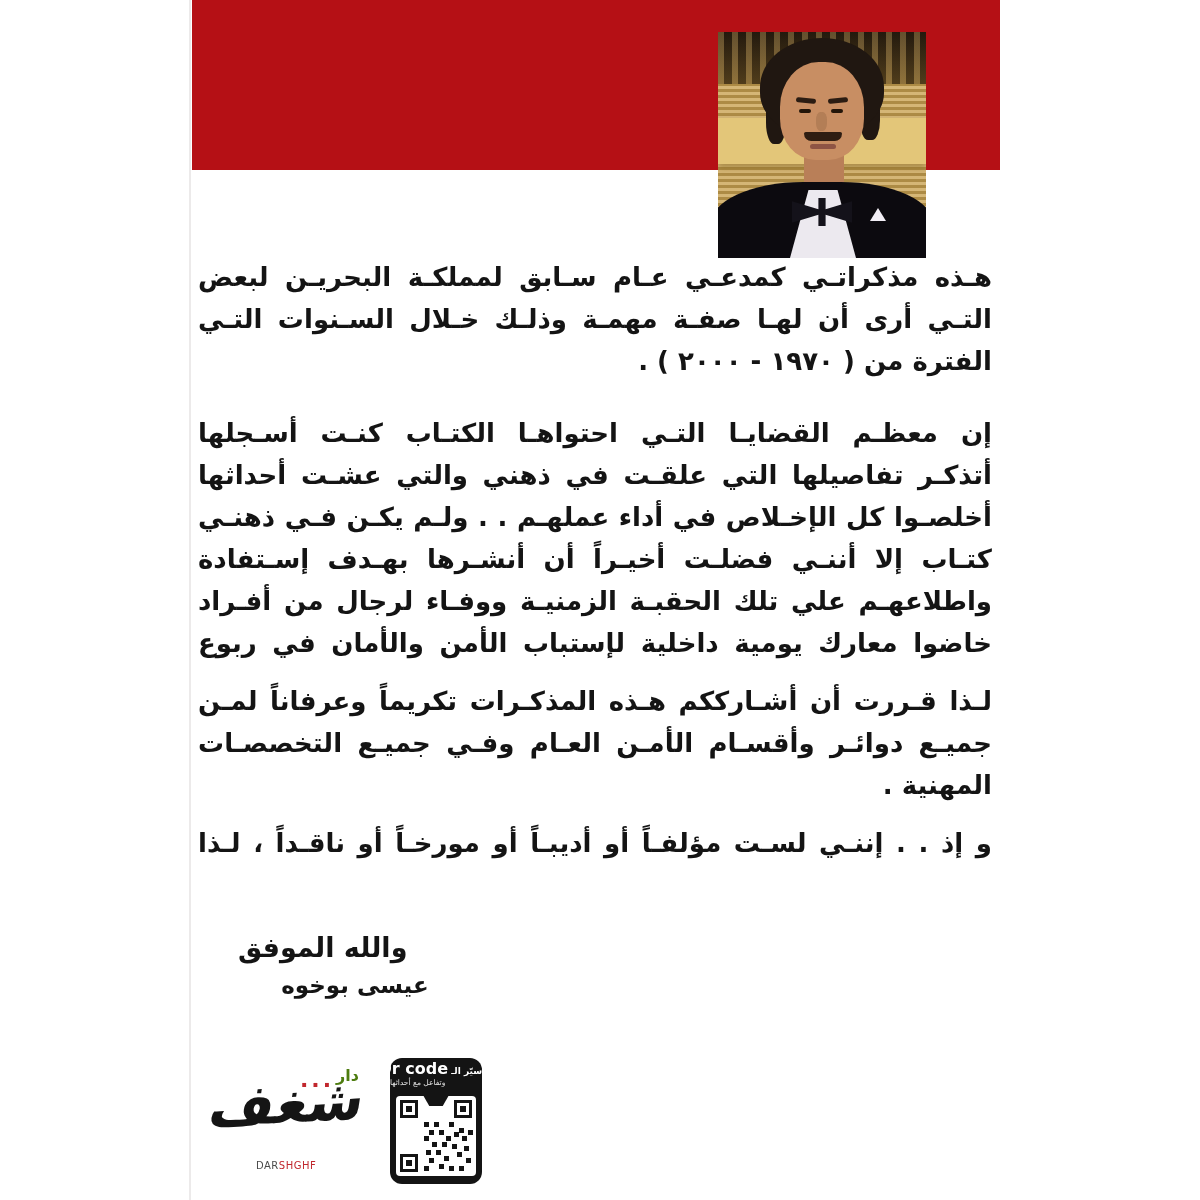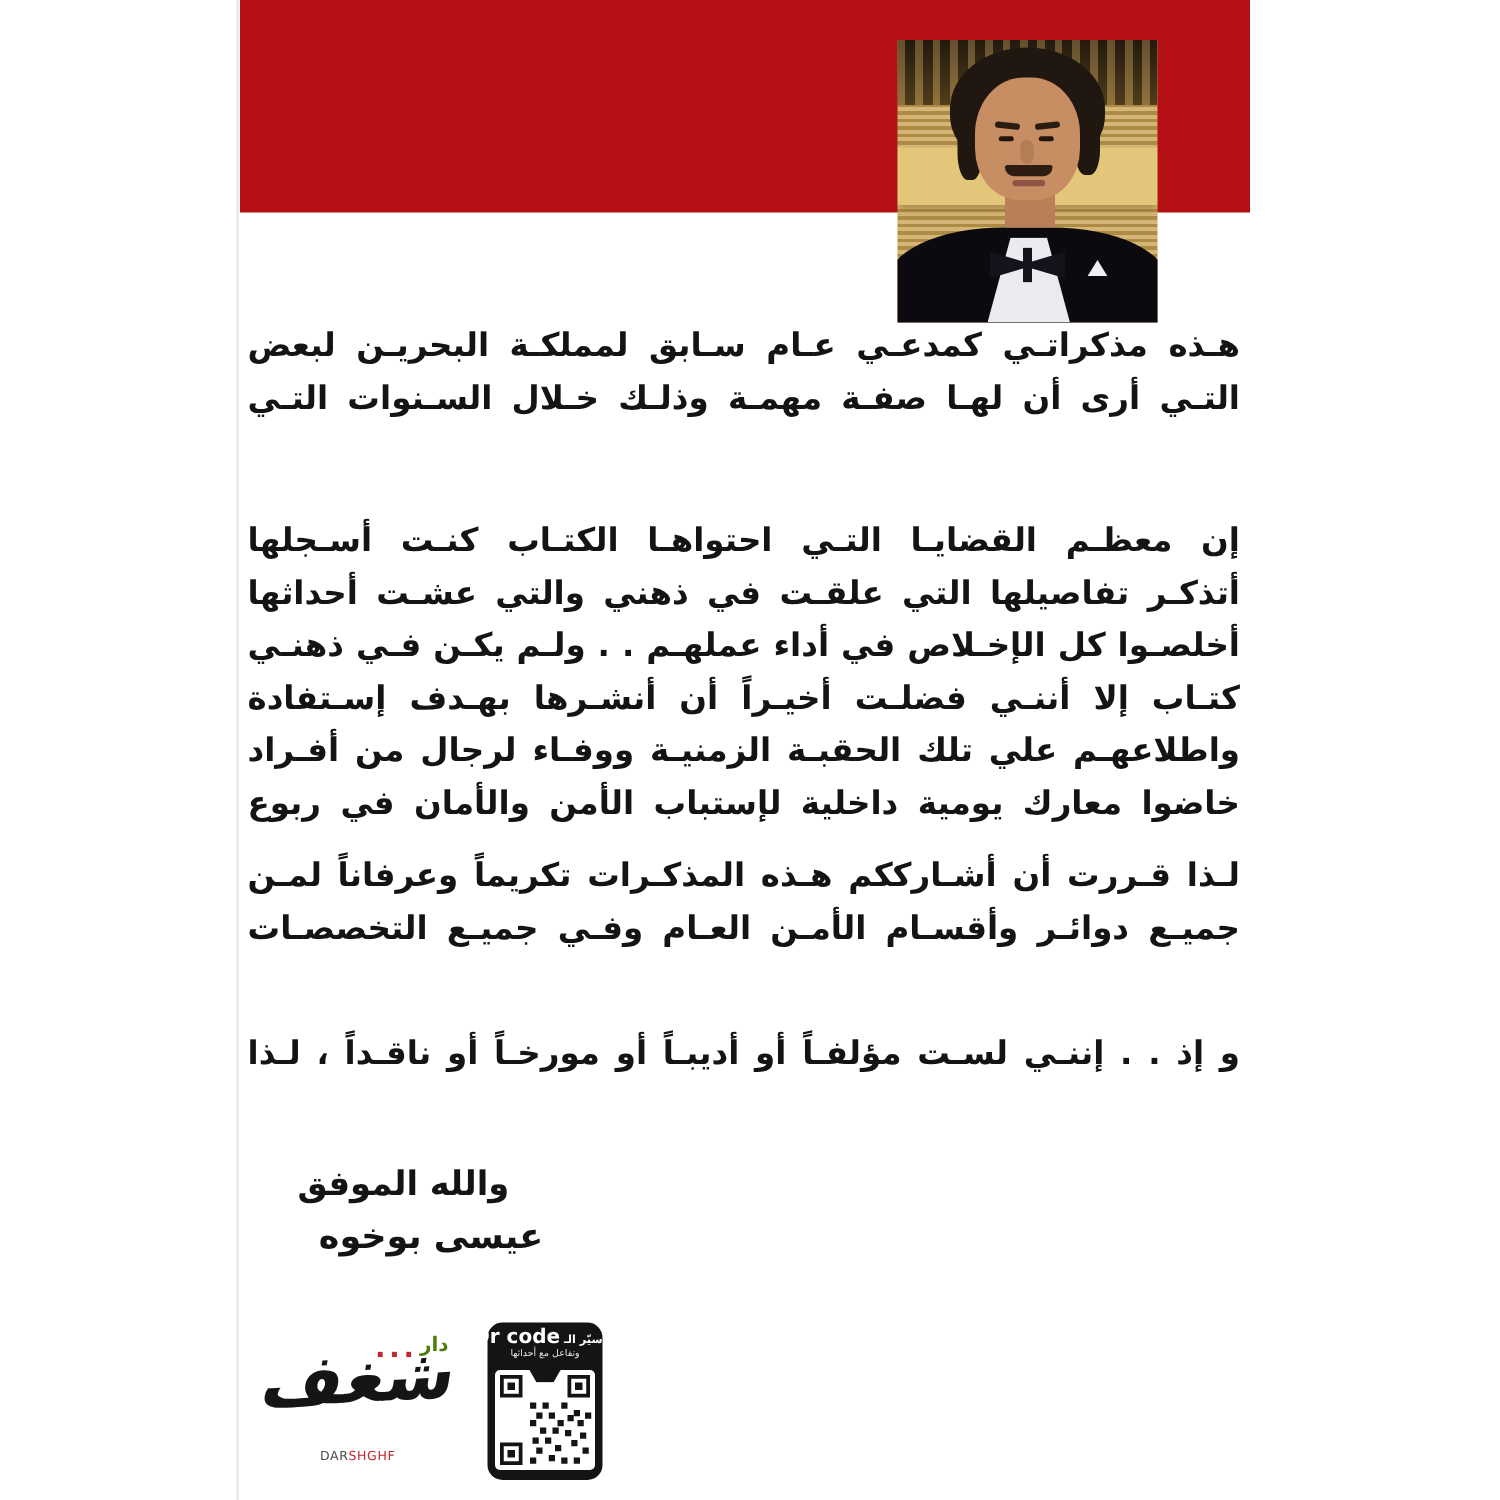--- a/index.html
+++ b/index.html
@@ -46,36 +46,36 @@
          border-radius:2px 2px 8px 8px;}
   .mouth{position:absolute;left:92px;top:112px;width:26px;height:5px;background:#8e5444;border-radius:3px;}
   
   .textcol{position:absolute;left:198px;width:794px;direction:rtl;color:#141414;
          font-weight:bold;font-size:26px;line-height:42px;letter-spacing:-0.2px;}
   .textcol .line{text-align:justify;text-align-last:justify;text-justify:inter-word;white-space:normal;height:42px;overflow:hidden;}
   .textcol .line.last{text-align-last:right;}
   #p1{top:256px;} #p2{top:412px;} #p3{top:680px;} #p4{top:822px;}
   .closing{position:absolute;left:238px;top:932px;width:794px;direction:rtl;text-align:left;
          font-weight:bold;font-size:27px;color:#141414;}
-  .signature{position:absolute;left:255px;top:972px;width:200px;direction:rtl;text-align:left;
-         font-weight:bold;font-size:28px;color:#141414;}
+  .signature{position:absolute;left:255px;top:972px;width:200px;direction:rtl;text-align:center;
+         font-weight:bold;font-size:23px;color:#141414;}
   
   .logo{position:absolute;left:238px;top:1062px;width:160px;height:100px;}
   .logo .dar{position:absolute;left:98px;top:4px;color:#4d7c0f;font-size:16px;font-weight:bold;}
   .logo .dots{position:absolute;left:62px;top:10px;color:#c1272d;font-size:22px;font-weight:bold;letter-spacing:3px;}
   .logo .shaghaf{position:absolute;left:2px;top:8px;width:124px;text-align:center;color:#151515;
          font-size:56px;font-weight:bold;transform:skewX(-12deg) rotate(-3deg);direction:rtl;}
   .logo .latin{position:absolute;left:18px;top:98px;font-size:10px;font-weight:normal;letter-spacing:.5px;color:#4a4a4a;}
   .logo .latin .red{color:#c1272d;}
   
   .qr{position:absolute;left:390px;top:1058px;width:92px;height:126px;background:#141414;border-radius:12px;}
   .qr .hdr{position:absolute;left:0;top:5px;width:92px;text-align:center;color:#fff;direction:rtl;
          font-size:9px;font-weight:bold;line-height:12px;white-space:nowrap;}
   .qr .hdr .en{font-size:16px;letter-spacing:0;}
-  .qr .sub{position:absolute;left:0;top:20px;width:92px;text-align:center;color:#f5f5f5;direction:rtl;
+  .qr .sub{position:absolute;left:0;top:20px;width:92px;text-align:left;color:#f5f5f5;direction:rtl;
          font-size:7.5px;line-height:9px;opacity:.92;}
   .qr-white{position:absolute;left:6px;top:38px;width:80px;height:80px;background:#fff;border-radius:4px;}
   .qr-notch{position:absolute;left:27px;top:-1px;width:26px;height:11px;background:#141414;
          clip-path:polygon(0 0,100% 0,76% 100%,24% 100%);}
   .finder{position:absolute;width:18px;height:18px;border:3px solid #141414;background:#fff;box-sizing:border-box;}
   .finder::after{content:"";position:absolute;left:3px;top:3px;width:6px;height:6px;background:#141414;}
   .f-tl{left:4px;top:4px;} .f-tr{left:58px;top:4px;} .f-bl{left:4px;top:58px;}
   .mods{position:absolute;left:28px;top:26px;width:5px;height:5px;background:#141414;
      box-shadow:10px 0 #141414,25px 0 #141414,35px 6px #141414,5px 8px #141414,15px 8px #141414,
        30px 10px #141414,0 14px #141414,22px 14px #141414,38px 14px #141414,8px 20px #141414,
@@ -110,34 +110,36 @@
   <div class="eye l"></div>
   <div class="eye r"></div>
   <div class="nose"></div>
   <div class="mustache"></div>
   <div class="mouth"></div>
 </div>
 
 <div class="textcol" id="p1">
   <div class="line">هـذه مذكراتـي كمدعـي عـام سـابق لمملكـة البحريـن لبعض القضايـا الجنائيـة</div>
   <div class="line">التـي أرى أن لهـا صفـة مهمـة وذلـك خـلال السـنوات التـي عملـت بهـا خـلال</div>
+  <div class="line last">الفترة من ( ١٩٧٠ - ٢٠٠٠ ) .</div>
 </div>
 
 <div class="textcol" id="p2">
   <div class="line">إن معظـم القضايـا التـي احتواهـا الكتـاب كنـت أسـجلها كنشـاط غيـر أننـي</div>
   <div class="line">أتذكـر تفاصيلها التي علقـت في ذهني والتي عشـت أحداثها مـع زملاء لـي</div>
   <div class="line">أخلصـوا كل الإخـلاص في أداء عملهـم . . ولـم يكـن فـي ذهنـي أن أدونهـا فـي</div>
   <div class="line">كتـاب إلا أننـي فضلـت أخيـراً أن أنشـرها بهـدف إسـتفادة الأجيـال الجديـدة</div>
   <div class="line">واطلاعهـم علي تلك الحقبـة الزمنيـة ووفـاء لرجال من أفـراد الأمن العام الذيـن</div>
   <div class="line last">خاضوا معارك يومية داخلية لإستباب الأمن والأمان في ربوع مملكتنا .</div>
 </div>
 
 <div class="textcol" id="p3">
   <div class="line">لـذا قـررت أن أشـارككم هـذه المذكـرات تكريماً وعرفاناً لمـن عملـت معهـم فـي</div>
   <div class="line">جميـع دوائـر وأقسـام الأمـن العـام وفـي جميـع التخصصـات طـوال مسـيرتي</div>
+  <div class="line last">المهنية .</div>
 </div>
 
 <div class="textcol" id="p4">
   <div class="line">و إذ . . إننـي لسـت مؤلفـاً أو أديبـاً أو مورخـاً أو ناقـداً ، لـذا أعتـذر مقدمـاً إن وردت</div>
 </div>
 
 <div class="closing">والله الموفق</div>
 <div class="signature">عيسى بوخوه</div>
 
 <div class="logo">

